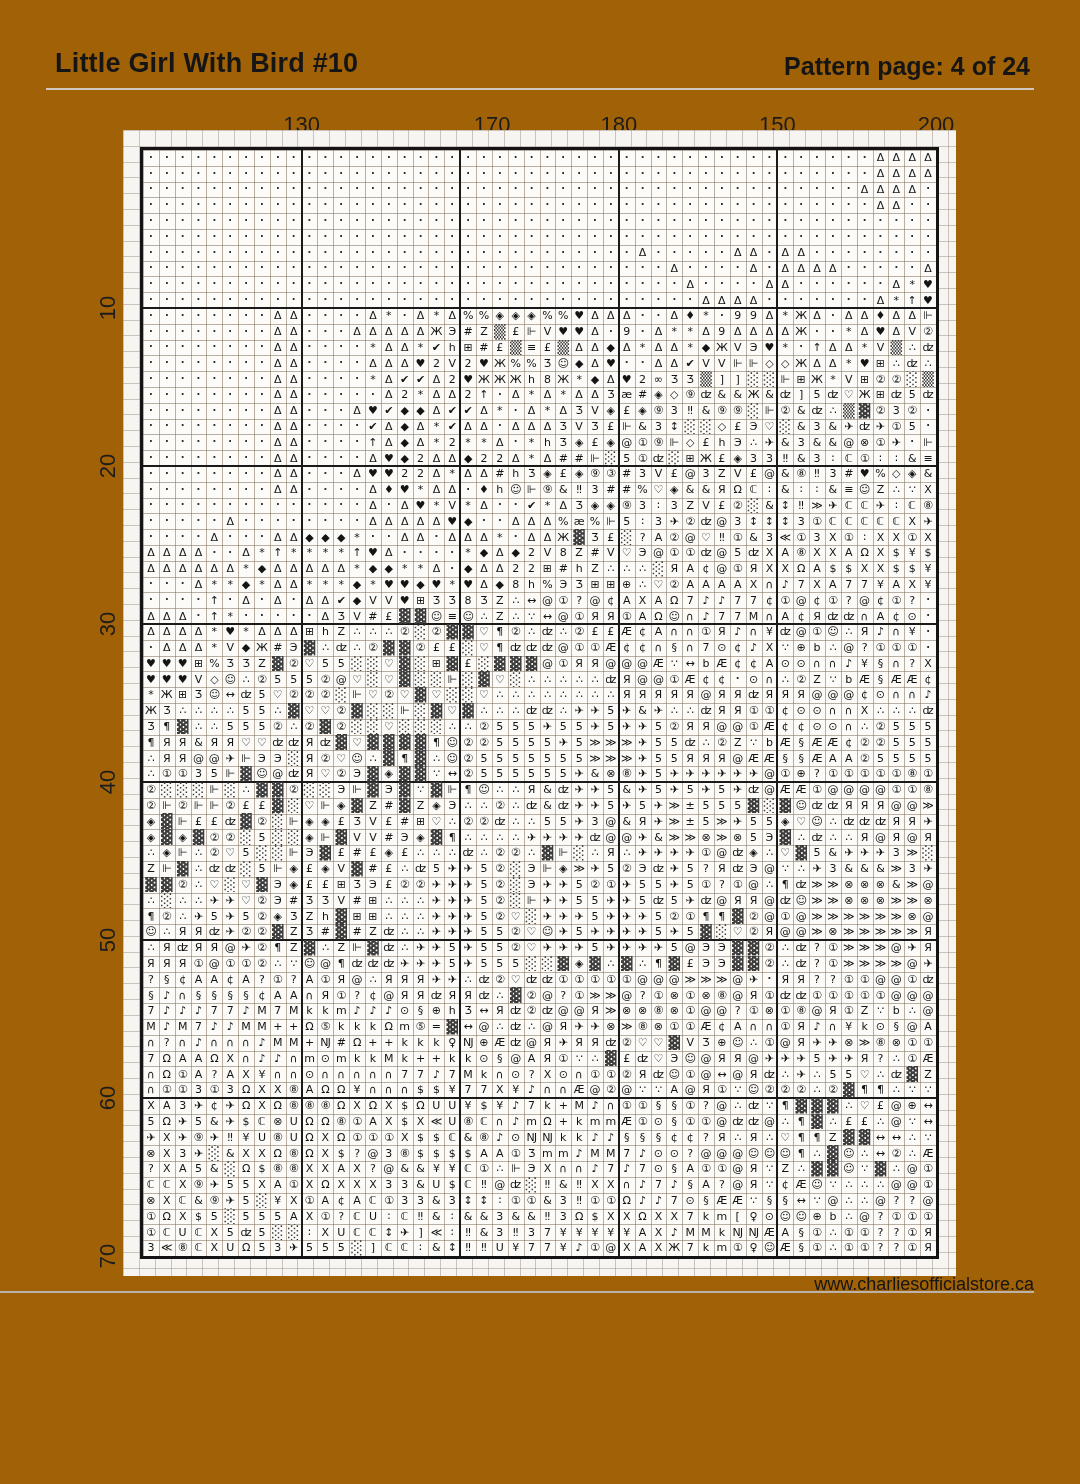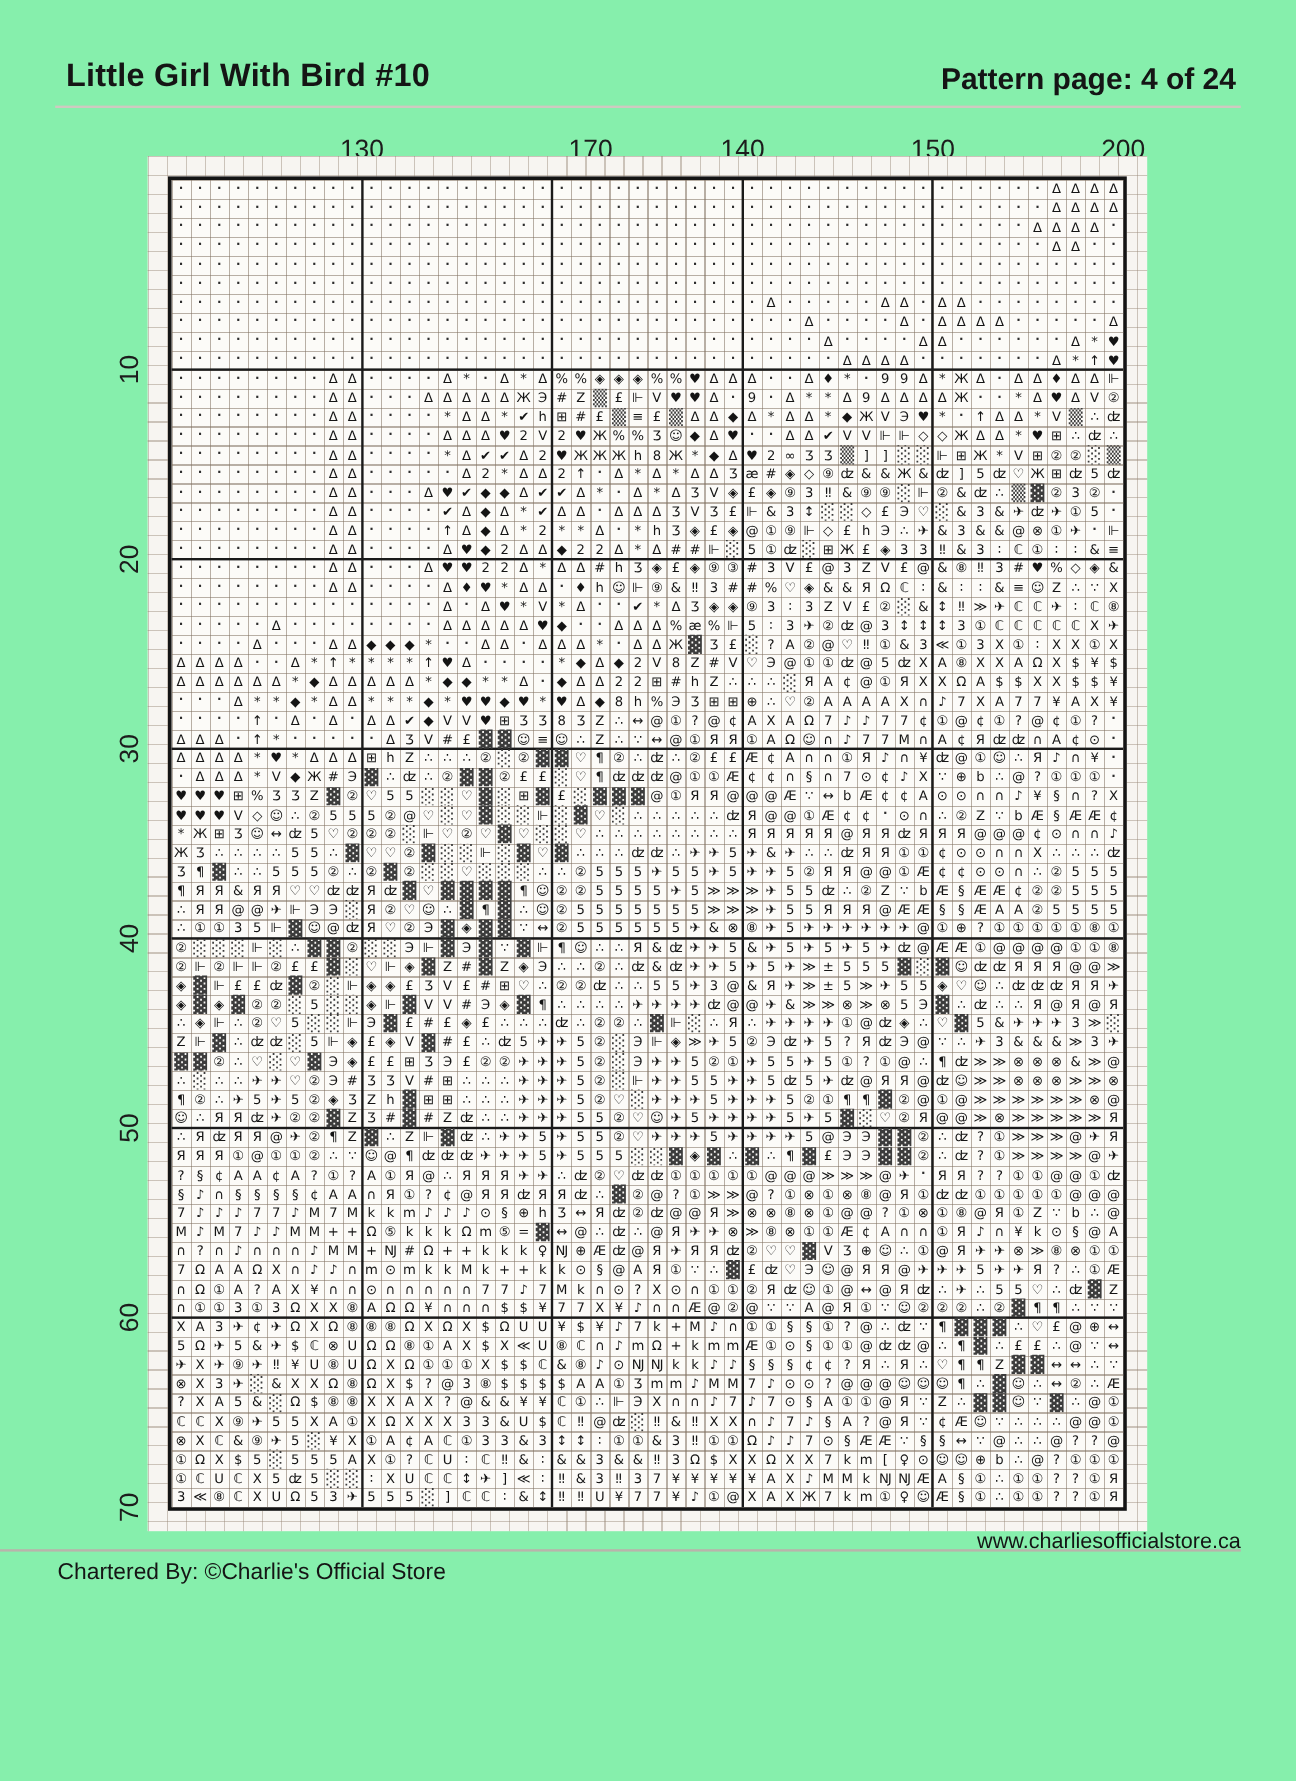--- a/index.html
+++ b/index.html
@@ -1,18 +1,18 @@
 <!DOCTYPE html>
 <html><head>
 <meta charset="utf-8">
 <style>
   html,body{margin:0;padding:0;background:#e8e8e8;}
   .page{
     position:relative;width:1080px;height:1484px;margin:0 auto;
-    background:#86efac;overflow:hidden;
+    background:#a16207;overflow:hidden;
     font-family:"Liberation Sans",sans-serif;color:#151515;
   }
   
   .title{position:absolute;left:55px;top:48px;font-size:27px;font-weight:bold;letter-spacing:.2px;}
   .page-label{position:absolute;right:50px;top:52px;font-size:25px;font-weight:bold;}
   .head-rule{position:absolute;left:46px;top:88px;width:988px;height:2px;background:#cfc9c0;}
   
   .col-label{position:absolute;top:112px;transform:translateX(-50%);font-size:22px;color:#1c1c1c;}
   .row-label{position:absolute;transform:translate(-50%,-50%) rotate(-90deg);font-size:22px;color:#1c1c1c;}
   
@@ -57,21 +57,21 @@
 
 <div class="page">
 
   <div class="title">Little Girl With Bird #10</div>
   <div class="page-label">Pattern page: 4 of 24</div>
   <div class="head-rule"></div>
 
   <div id="col-labels">
       <span class="col-label" style="left: 301.6px;">130</span>
       <span class="col-label" style="left: 460.2px; margin-left: 32px;">170</span>
-      <span class="col-label" style="left: 618.8px;">140</span>
+      <span class="col-label" style="left: 618.8px;">180</span>
       <span class="col-label" style="left: 777.4px;">150</span>
       <span class="col-label" style="left: 936px;">200</span>
     </div>
   <div id="row-labels">
       <span class="row-label" style="left: 108px; top: 308px;">10</span>
       <span class="row-label" style="left: 108px; top: 466px;">20</span>
       <span class="row-label" style="left: 108px; top: 624px;">30</span>
       <span class="row-label" style="left: 108px; top: 782px;">40</span>
       <span class="row-label" style="left: 108px; top: 940px;">50</span>
       <span class="row-label" style="left: 108px; top: 1098px;">60</span>
@@ -3592,16 +3592,15 @@
         <span class="cell">①</span>
         <span class="cell">①</span>
         <span class="cell">?</span>
         <span class="cell">?</span>
         <span class="cell">①</span>
         <span class="cell">Я</span>
       </div>
   </div>
 
   <div class="foot-rule"></div>
-  <div class="foot-left">Chartered By: ©Charlie's Official Store</div>
   <div class="foot-right">www.charliesofficialstore.ca</div>
 
 </div>
 
 </body></html>

